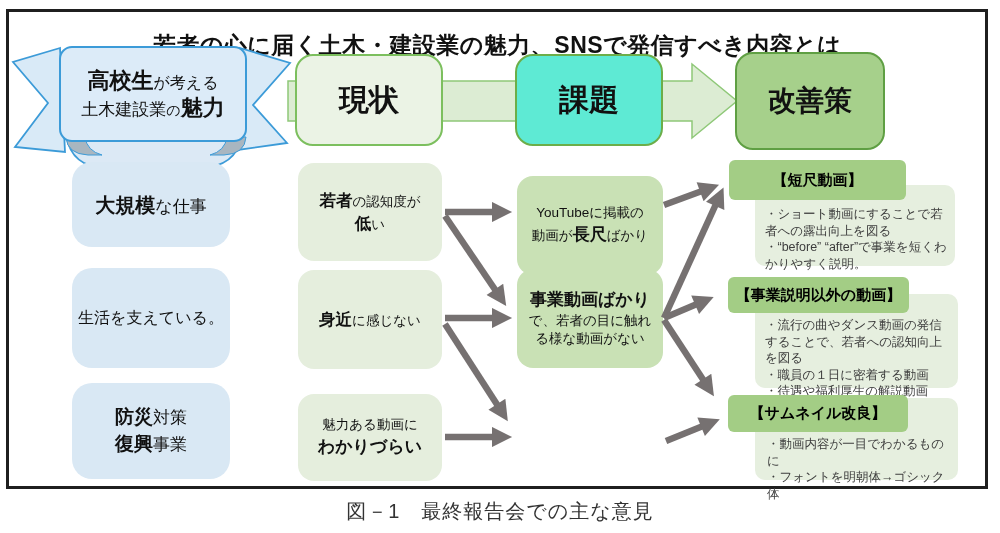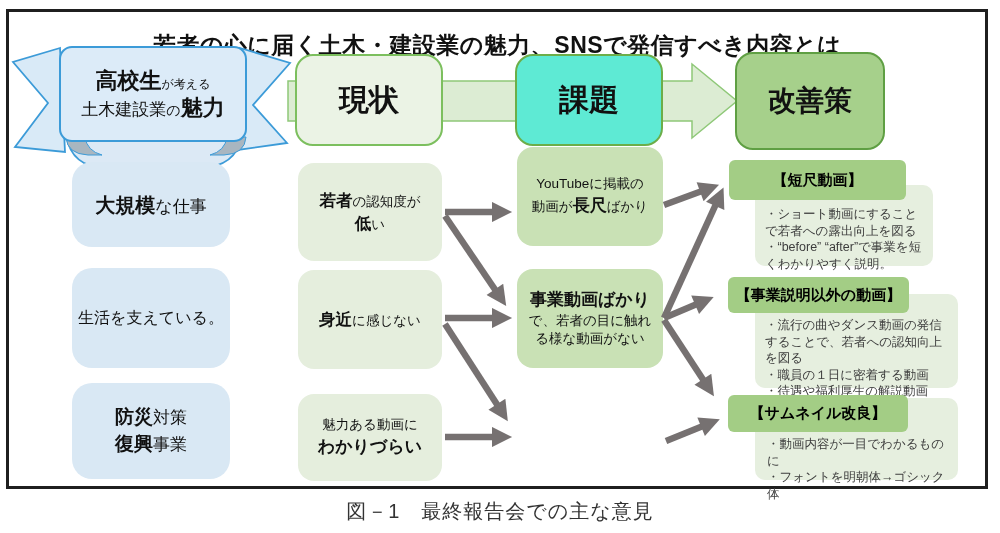--- a/index.html
+++ b/index.html
@@ -44,49 +44,49 @@
   .ap-1 { top: 162px; height: 85px; }
   .ap-2 { top: 268px; height: 100px; }
   .ap-3 { top: 383px; height: 96px; }
 
   .genjo { left: 298px; width: 144px; background: #e5eedd; border-radius: 16px; }
   .gj-1 { top: 163px; height: 98px; }
   .gj-2 { top: 270px; height: 99px; }
   .gj-3 { top: 394px; height: 87px; }
 
   .kadai { left: 517px; width: 146px; background: #c9e1b5; border-radius: 16px; }
-  .kd-1 { top: 147px; height: 99px; }
+  .kd-1 { top: 176px; height: 99px; }
   .kd-2 { top: 269px; height: 99px; }
   .kd-3 { top: 390px; height: 93px; }
 
   .kaizen-body {
     background: #e6efdf; border-radius: 10px; z-index: 2;
     font-size: 12.5px; color: #3d3d3d; line-height: 1.32;
   }
-  .kb-1 { left: 755px; top: 185px; width: 178px; height: 81px; padding: 21px 6px 2px 10px; }
+  .kb-1 { left: 755px; top: 185px; width: 200px; height: 81px; padding: 21px 6px 2px 10px; }
   .kb-2 { left: 755px; top: 294px; width: 203px; height: 94px; padding: 23px 6px 2px 10px; }
   .kb-3 { left: 755px; top: 398px; width: 203px; height: 82px; padding: 38px 6px 2px 12px; }
 
   .kaizen-head {
     background: #a3cd85; border-radius: 6px; z-index: 3;
     display: flex; align-items: center; justify-content: center;
     font-weight: 700; font-size: 15px; color: #000;
   }
   .kh-1 { left: 729px; top: 160px; width: 177px; height: 40px; }
   .kh-2 { left: 728px; top: 277px; width: 181px; height: 36px; }
   .kh-3 { left: 728px; top: 395px; width: 180px; height: 37px; }
 
   .caption { left: 0; top: 498px; width: 1000px; text-align: center; font-size: 20px; color: #333; letter-spacing: 1px; }
 
   
   .b  { font-weight: 700; }
   .s20 { font-size: 20px; } .s19 { font-size: 19px; } .s17 { font-size: 17px; } .s16 { font-size: 16px; }
   .sm { font-size: 13.5px; } .smb { font-size: 16.5px; font-weight: 700; }
   .kdb { font-size: 17px; font-weight: 700; }
-  .rb1s { font-size: 22px; font-weight: 700; } .rb1r { font-size: 12px; }
+  .rb1s { font-size: 22px; font-weight: 700; } .rb1r { font-size: 16px; }
   .rb2s { font-size: 17px; } .rb2p { font-size: 14px; } .rb2b { font-size: 22px; font-weight: 700; }
   .line { display: block; }
 </style>
 </head>
 <body>
 
 <div class="stage">
 
   <div class="abs frame"></div>
 

